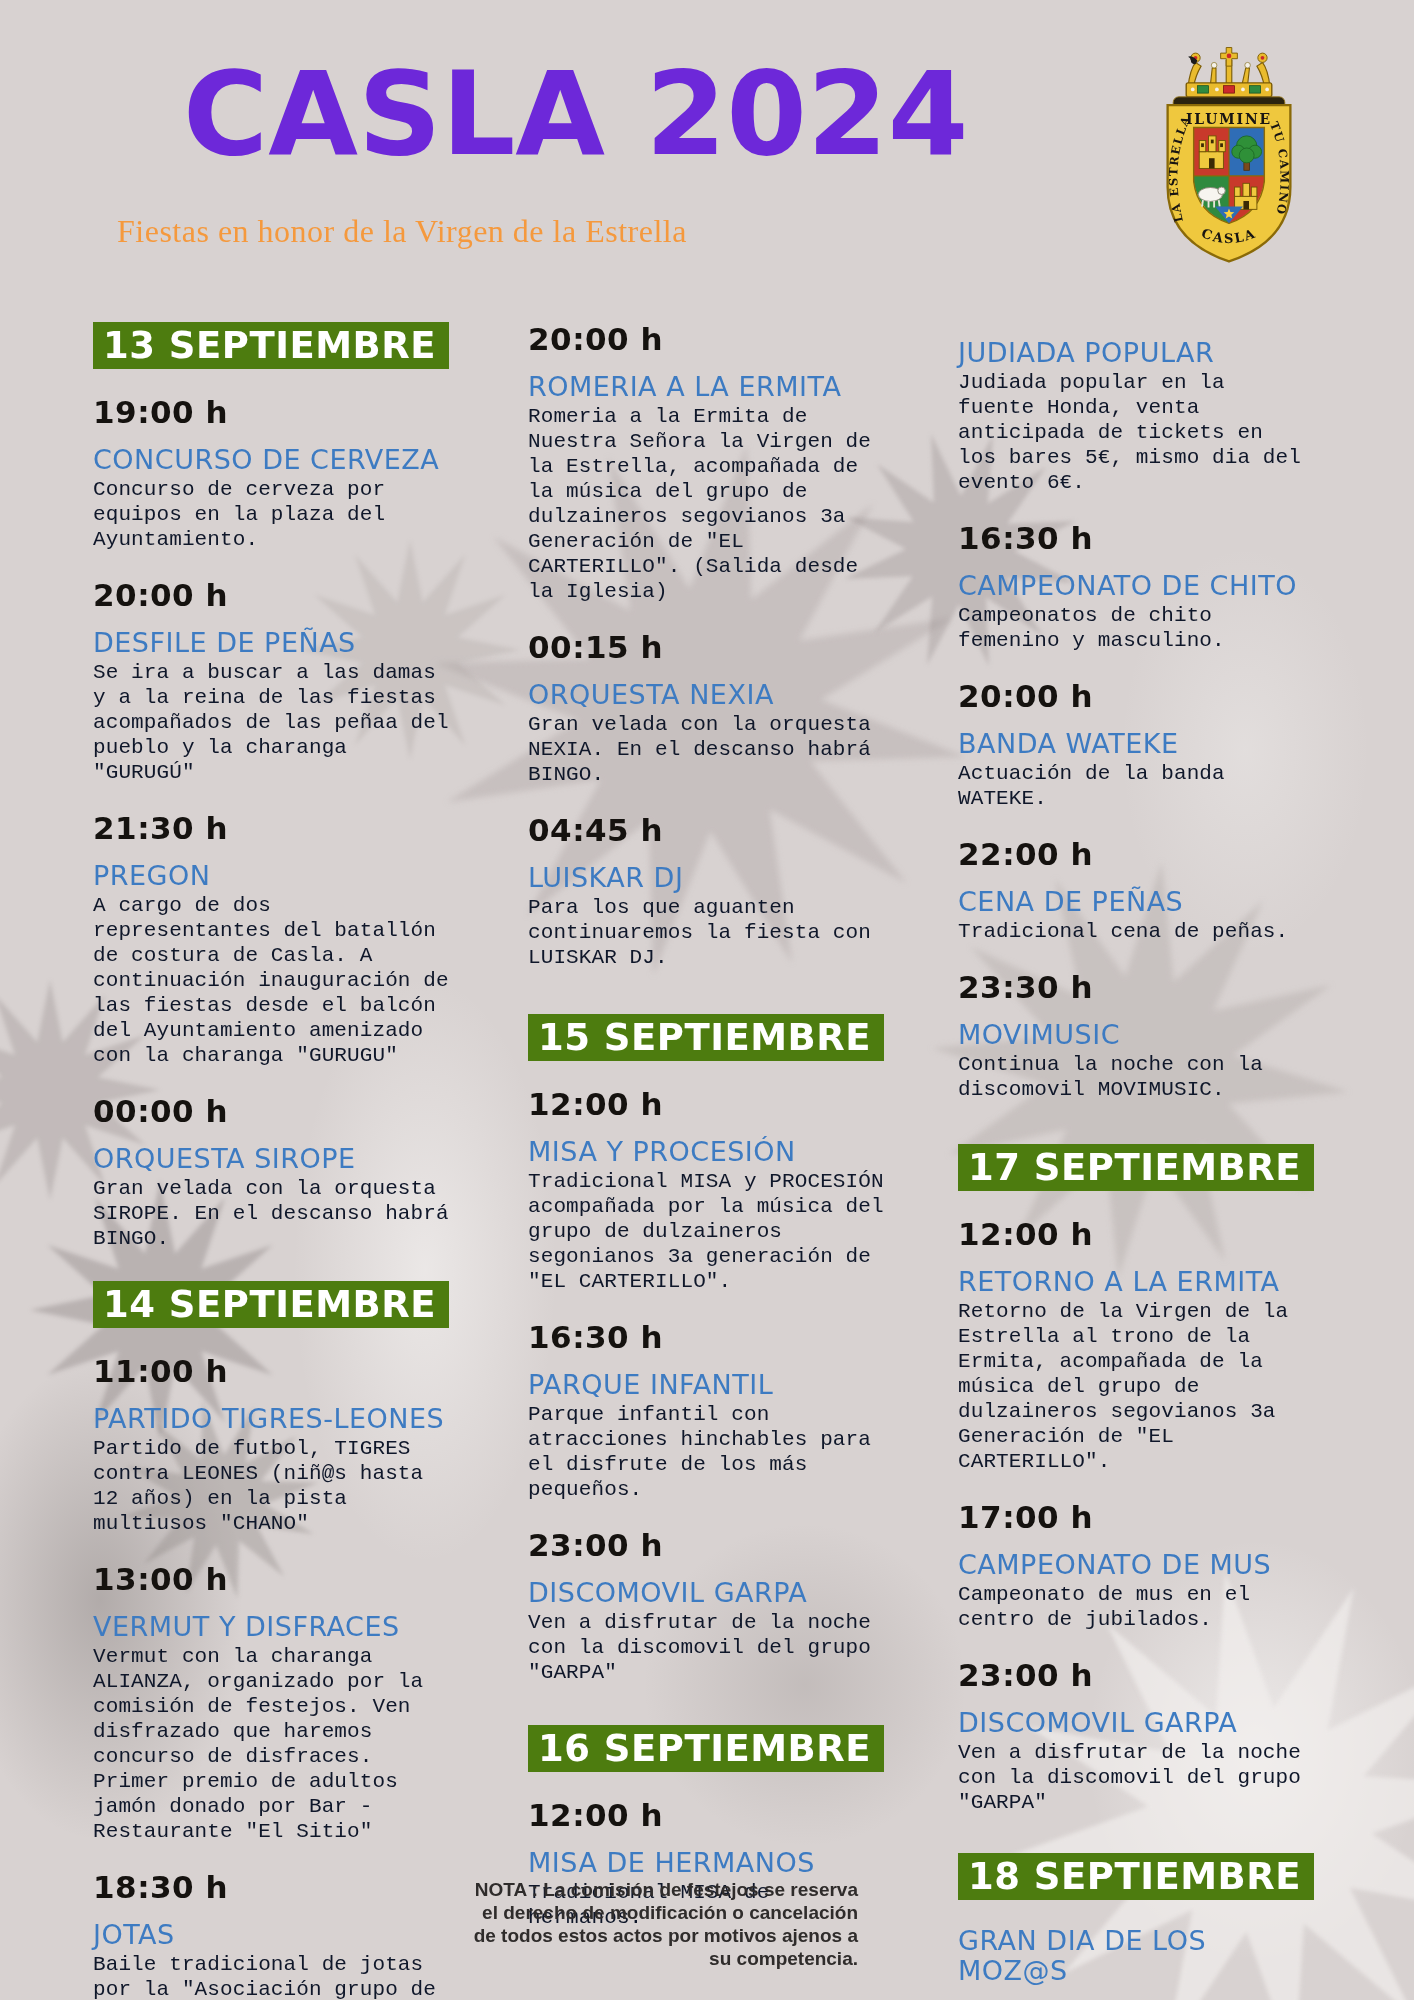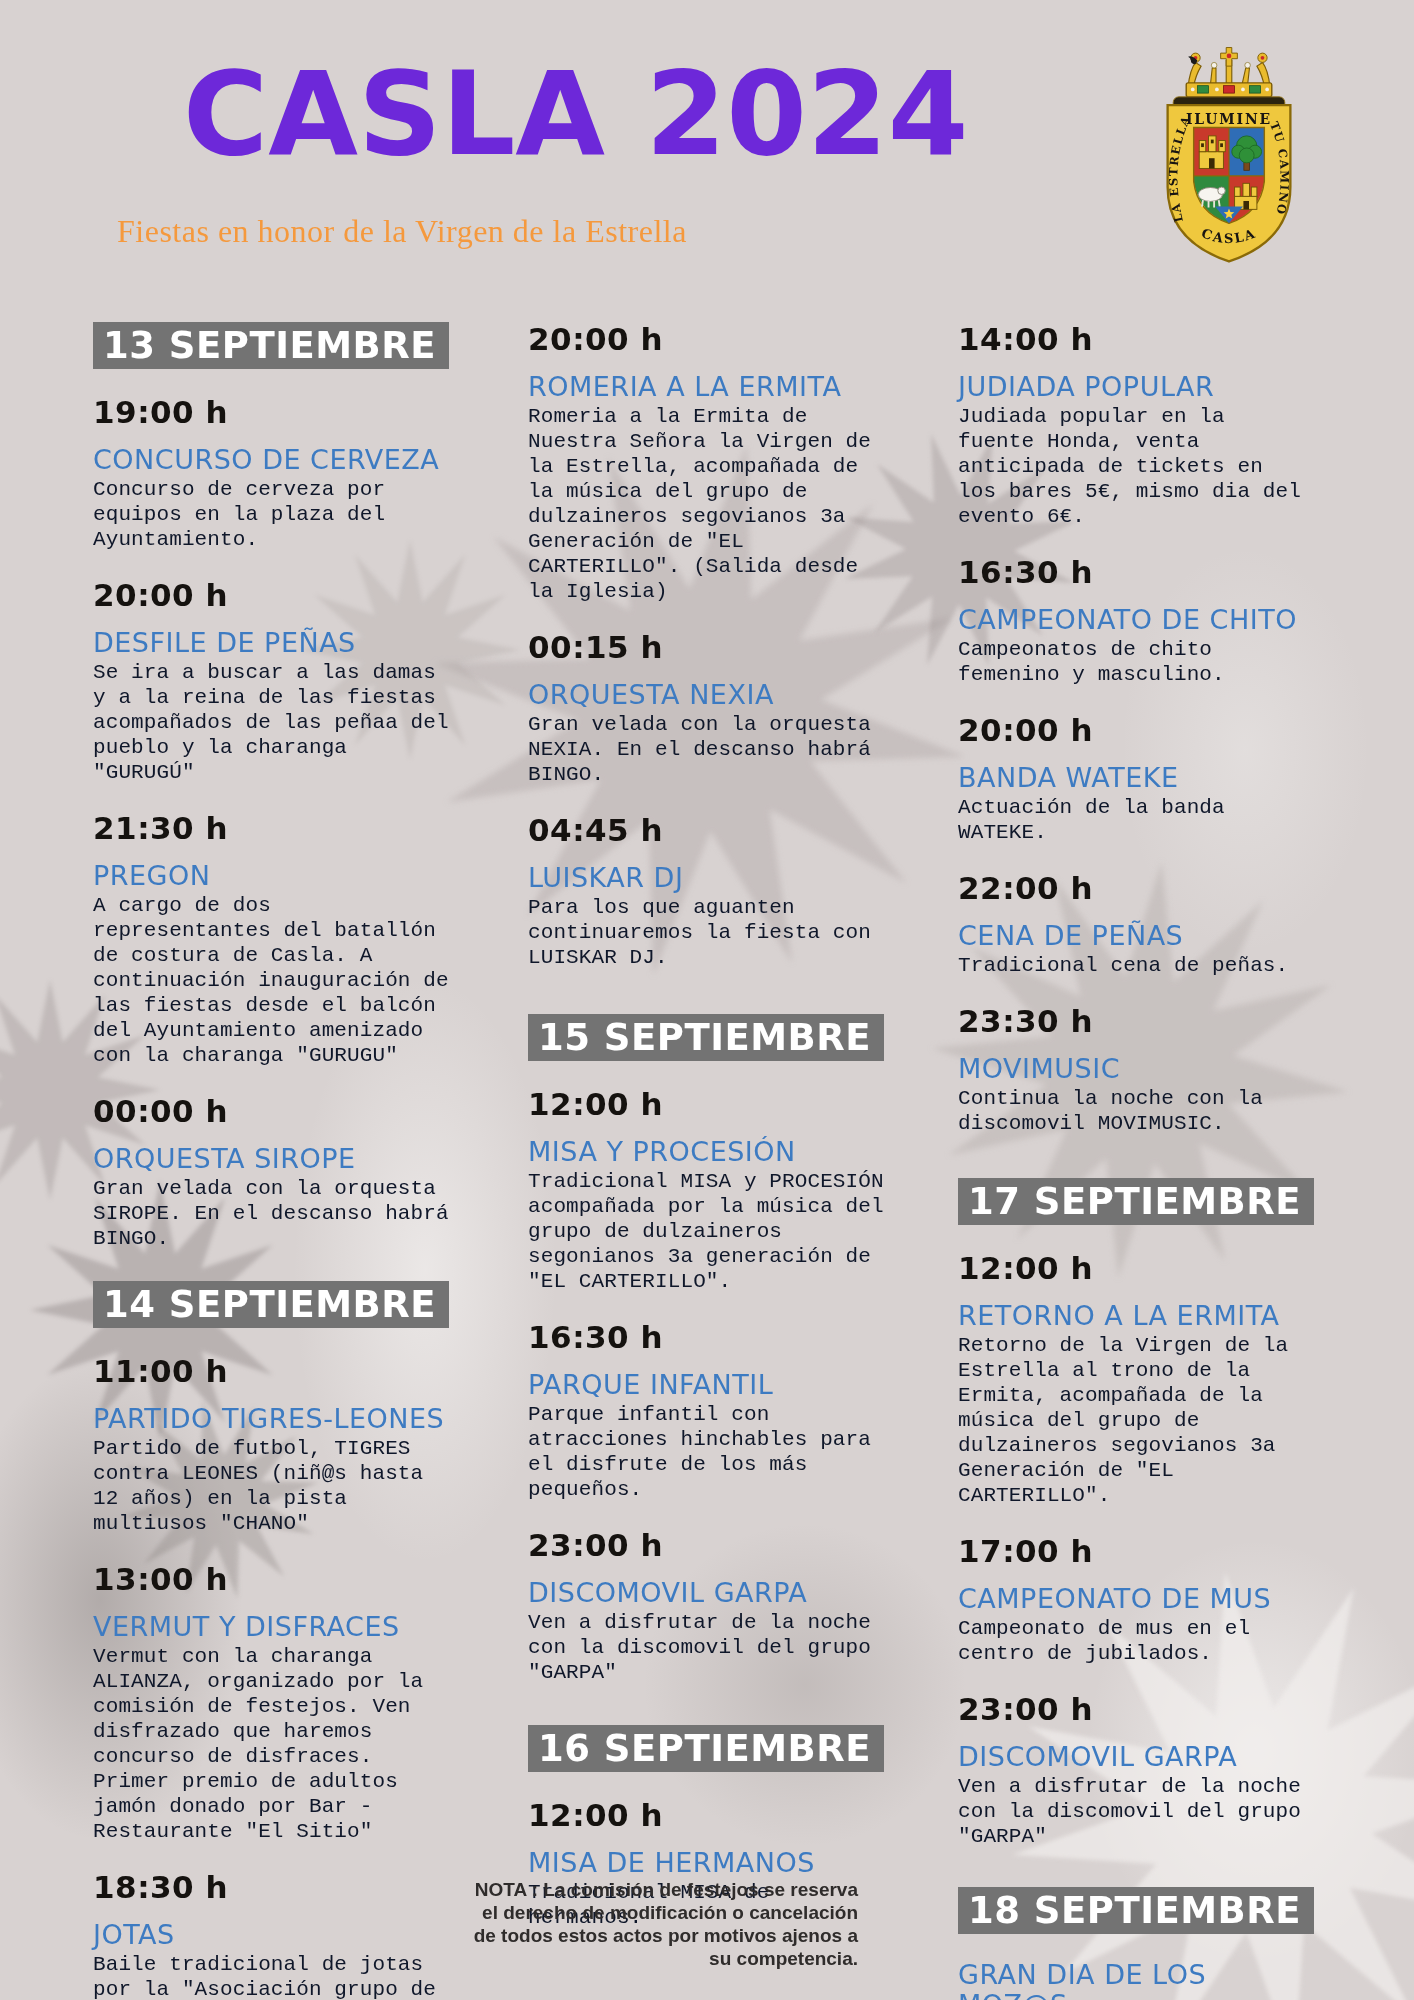--- a/index.html
+++ b/index.html
@@ -27,21 +27,21 @@
   .subtitle{position:absolute;left:117px;top:214px;font-size:32px;line-height:1.1;
     font-family:Liberation Serif, serif;color:#f5993d;letter-spacing:.5px;white-space:nowrap}
   .crest{position:absolute;left:1136px;top:40px;width:186px;height:242px}
   
   .col{position:absolute;top:322px}
   #col1{left:93px;width:366px}
   #col2{left:528px;width:356px}
   #col3{left:958px;width:346px}
   .dateb{margin-top:30px}
   .col > div:first-child{margin-top:0}
-  .band{display:inline-block;background:#737373;color:#ffffff;font-weight:800;
+  .band{display:inline-block;background:#4d7c0f;color:#ffffff;font-weight:800;
     font-size:37px;line-height:47px;padding:0 13px 0 10px;letter-spacing:.5px;white-space:nowrap}
   .eventb{margin-top:26px}
   .time{font-weight:800;font-size:31px;line-height:34px;color:#15120f;letter-spacing:.5px}
   .etitle{margin-top:16px;font-size:27px;line-height:30px;color:#3d7bc2;letter-spacing:.5px}
   .desc{margin-top:2px;font-family:Liberation Mono, monospace;font-size:21px;
     line-height:25px;color:#0f172a;letter-spacing:.1px}
   .note{position:absolute;left:468px;top:1878px;width:390px;text-align:right;
     font-family:"Liberation Sans",sans-serif;font-weight:bold;font-size:19px;
     line-height:23px;color:#2f2c2b}
 </style>
@@ -260,21 +260,20 @@
   <div class="dateb" style="margin-top:40px"><span class="band">16 SEPTIEMBRE</span></div>
   <div class="eventb">
     <div class="time">12:00 h</div>
     <div class="etitle">MISA DE HERMANOS</div>
     <div class="desc">Tradicional MISA de hermanos.</div>
   </div>
 </div>
 
 <div class="col" id="col3">
   <div class="eventb">
-    <div class="time">14:00 h</div>
     <div class="etitle">JUDIADA POPULAR</div>
     <div class="desc">Judiada popular en la fuente Honda, venta anticipada de tickets en los bares 5€, mismo dia del evento 6€.</div>
   </div>
   <div class="eventb">
     <div class="time">16:30 h</div>
     <div class="etitle">CAMPEONATO DE CHITO</div>
     <div class="desc">Campeonatos de chito femenino y masculino.</div>
   </div>
   <div class="eventb">
     <div class="time">20:00 h</div>

